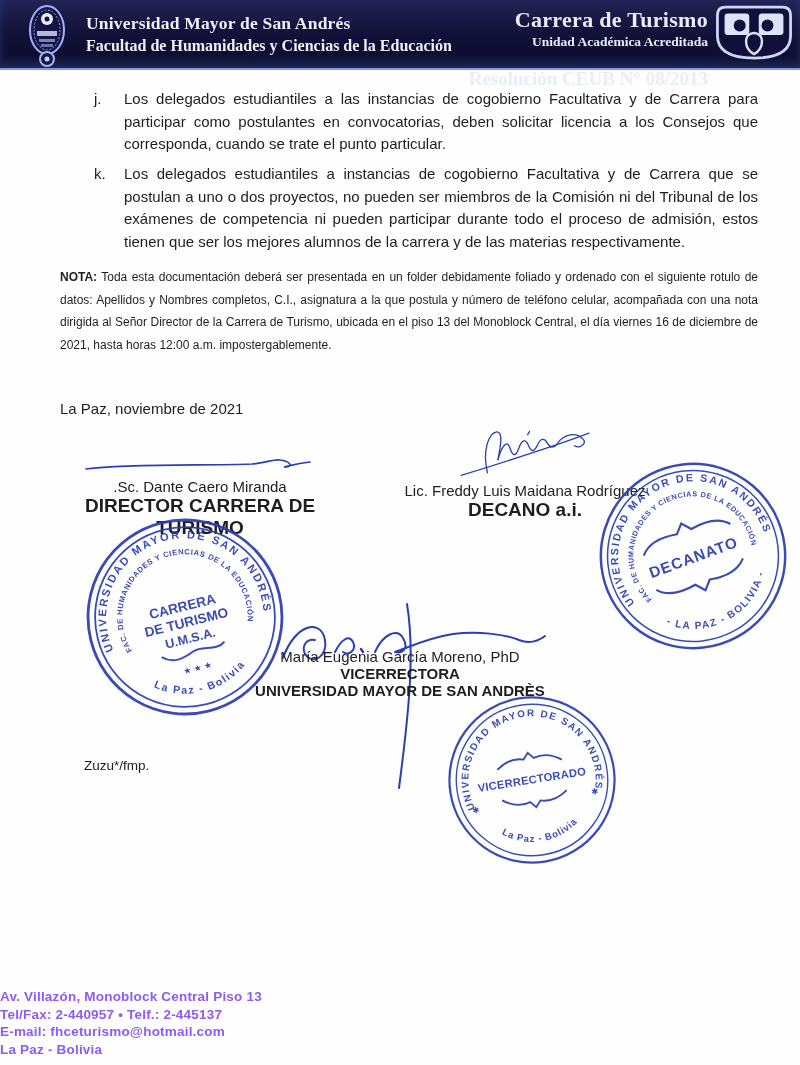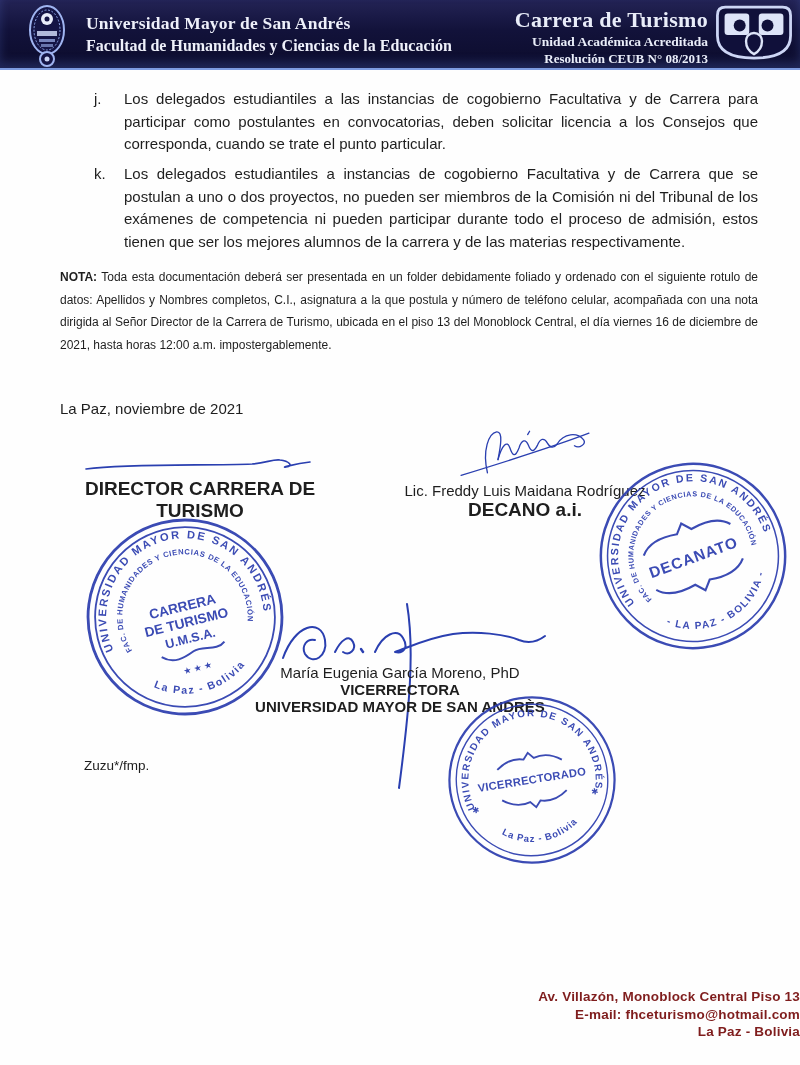--- a/index.html
+++ b/index.html
@@ -20,21 +20,21 @@
   }
   .hdr-left-text { position:absolute; left:86px; top:13px; color:#eef0fa;
     font-family:"Liberation Serif","DejaVu Serif",serif; font-weight:bold; }
   .hdr-left-text .l1 { font-size:17.5px; letter-spacing:.2px; }
   .hdr-left-text .l2 { font-size:16px; margin-top:3px; }
   .hdr-right-text { position:absolute; left:420px; top:7px; width:288px;
     text-align:right; color:#e9edf9;
     font-family:"Liberation Serif","DejaVu Serif",serif; font-weight:bold; }
   .hdr-right-text .career { font-size:22px; letter-spacing:.3px; }
   .hdr-right-text .accr   { font-size:13.5px; margin-top:1px;font-family:Liberation Serif, serif; }
-  .hdr-right-text .resol  { font-size:13px; margin-top:1px; }
+  .hdr-right-text .resol  { font-size:19px; margin-top:18px; }
   .umsa-logo    { position:absolute; left:16px; top:2px; }
   .tourism-logo { position:absolute; left:714px; top:4px; }
 
   
   .list-item { position:absolute; display:flex; width:664px; left:94px;
     font-size:15px; line-height:22.5px; }
   .list-item .marker { width:30px; flex:none; }
   .list-item .itxt { flex:1; text-align:justify; }
   #item-j { top:88px; }
   #item-k { top:163px; }
@@ -43,40 +43,40 @@
   .nota b { font-weight:bold; }
   .dateline { position:absolute; left:60px; top:400px; width:665px;
     font-size:15px; }
 
   
   .sigblock { position:absolute; text-align:center; }
   .sigblock .name  { font-size:15px; }
   .sigblock .title { font-size:19px; font-weight:bold; }
   #director-block { left:68px;  top:450px; width:264px; }
   #dean-block     { left:383px; top:424px; width:284px; }
-  #vicerector-block { left:243px; top:664px; width:314px; }
+  #vicerector-block { left:243px; top:648px; width:314px; }
   #vicerector-block .title { font-size:15px; }
   #vicerector-block .inst  { font-size:15px; font-weight:bold; }
   .sig-svg { display:block; margin:0 auto; }
   .ink path { stroke:#2a3fb0; fill:none; stroke-linecap:round; stroke-linejoin:round; }
   #vicerector-sig { position:absolute; left:255px; top:592px; pointer-events:none; }
 
   
   .seal { position:absolute; opacity:.92; }
   .seal circle, .seal path.deco { stroke:#2b3cae; fill:none; }
   .seal text { fill:#2b3cae; font-family:"Liberation Sans","DejaVu Sans",sans-serif; font-weight:bold; }
   #career-seal { left:84px;  top:516px; transform:rotate(-14deg); }
   #decanato-seal { left:597px; top:460px; transform:rotate(-28deg); }
   #vicerrectorado-seal { left:446px; top:694px; transform:rotate(-9deg); }
 
   .ref-initials { position:absolute; left:84px; top:758px; font-size:13.5px; }
 
   
-  .footer { position:absolute; left:0; top:988px; width:800px; text-align:right;
-    color:#7f1d1d; font-size:13.5px; font-weight:bold; line-height:17.5px; letter-spacing:.2px; }
+  .footer { position:absolute; left:0; top:988px; width:800px; text-align:left;
+    color:#8b5cf6; font-size:13.5px; font-weight:bold; line-height:17.5px; letter-spacing:.2px; }
 </style>
 </head>
 <body>
 
 <div class="page">
 
   <div class="header-band">
     <svg class="umsa-logo" width="62" height="66" viewBox="0 0 62 66">
       <ellipse cx="31" cy="28" rx="17" ry="24" fill="#141445" stroke="#9fb4f0" stroke-width="2"></ellipse>
       <ellipse cx="31" cy="28" rx="13" ry="20" fill="none" stroke="#8fa6e8" stroke-width="1" stroke-dasharray="2,1.6"></ellipse>
@@ -121,20 +121,21 @@
   </div>
 
   <div class="nota"><b>NOTA:</b><span> Toda esta documentación deberá ser presentada en un folder debidamente foliado y ordenado con el siguiente rotulo de datos: Apellidos y Nombres completos, C.I., asignatura a la que postula y número de teléfono celular, acompañada con una nota dirigida al Señor Director de la Carrera de Turismo, ubicada en el piso 13 del Monoblock Central, el día viernes 16 de diciembre de 2021, hasta horas 12:00 a.m. impostergablemente.</span></div>
 
   <div class="dateline">La Paz, noviembre de 2021</div>
 
   <div class="sigblock" id="director-block">
     <svg class="sig-svg ink" width="240" height="28" viewBox="0 0 240 28">
       <path d="M6,19 C50,13 130,16 172,14 C186,13 193,9 200,10 C209,11 214,16 206,17 C200,18 214,14 230,12" stroke-width="1.7"></path>
     </svg>
+    <div class="name">.Sc. Dante Caero Miranda</div>
     <div class="title">DIRECTOR CARRERA DE TURISMO</div>
   </div>
 
   <div class="sigblock" id="dean-block">
     <svg class="sig-svg ink" width="230" height="58" viewBox="0 0 230 88">
       <path d="M18,78 C70,62 160,34 212,14" stroke-width="2"></path>
       <path d="M58,74 C50,40 60,14 72,12 C82,11 78,34 74,54" stroke-width="2"></path>
       <path d="M74,54 C80,32 88,24 92,36 C96,48 100,52 106,36 C110,24 116,22 120,32 C124,42 128,44 134,32 C138,22 144,20 149,29 C153,36 158,38 164,30" stroke-width="2"></path>
       <path d="M164,30 C174,14 194,12 204,24 C208,30 198,38 190,33" stroke-width="2"></path>
       <path d="M119,16 l3,-5" stroke-width="2"></path>
@@ -206,17 +207,18 @@
     <text x="170" y="128" font-size="10" text-anchor="middle">✱</text>
     <path class="deco" d="M62,82 q16,-12 32,-7 l6,-7 l6,7 q16,-5 32,7" stroke-width="2.2"></path>
     <path class="deco" d="M62,118 q16,12 32,7 l6,7 l6,-7 q16,5 32,-7" stroke-width="2.2"></path>
     <text x="100" y="104" font-size="13" letter-spacing="0.3" text-anchor="middle">VICERRECTORADO</text>
   </svg>
 
   <div class="ref-initials">Zuzu*/fmp.</div>
 
   <div class="footer">
     <div>Av. Villazón, Monoblock Central Piso 13</div>
+    <div>Tel/Fax: 2-440957 • Telf.: 2-445137</div>
     <div>E-mail: fhceturismo@hotmail.com</div>
     <div>La Paz - Bolivia</div>
   </div>
 
 </div>
 
 </body></html>

